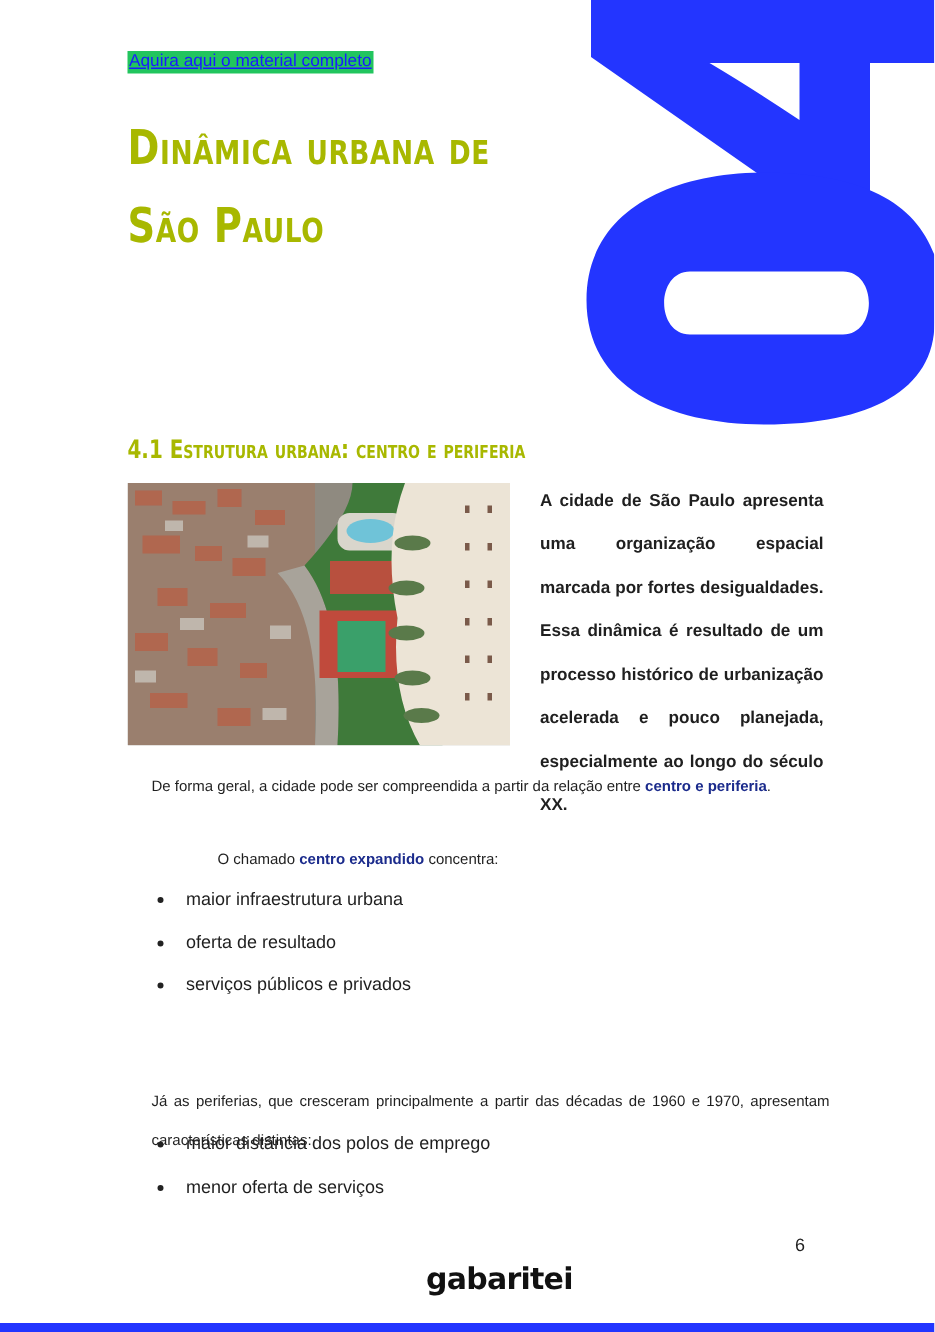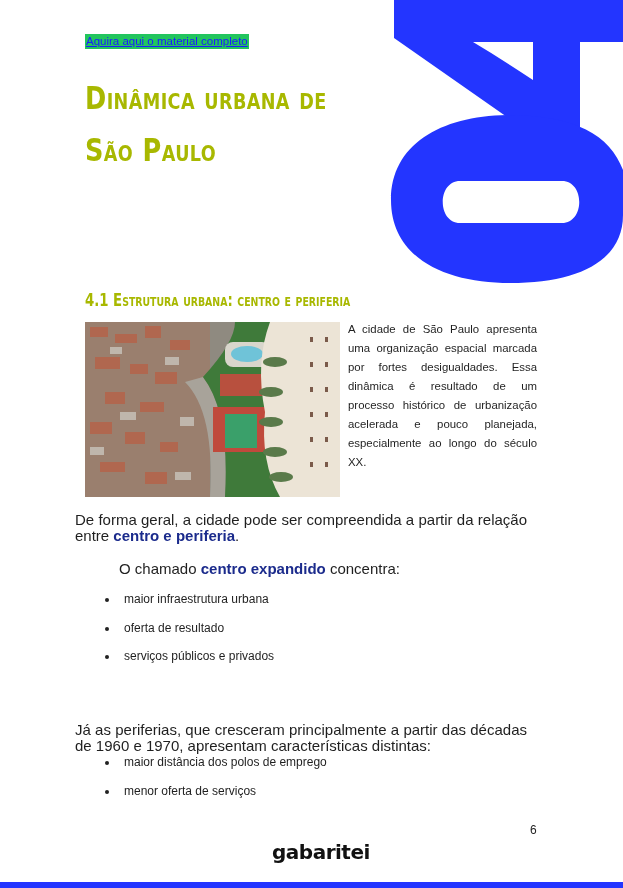--- a/index.html
+++ b/index.html
@@ -8,29 +8,29 @@
   .link { position:absolute; left:85px; top:34px; background:#22c55e; color:#1a1aff;
           font-size:11.5px; text-decoration:underline; padding:0 1px; line-height:15px; }
   .title { position:absolute; left:85px; top:72px; width:300px; color:#a8b800;
            font-family:"DejaVu Sans", sans-serif; font-weight:bold; font-variant:small-caps;
            font-size:32px; line-height:52px; letter-spacing:0.5px; transform:scaleX(0.8); transform-origin:left top; white-space:nowrap; }
   .bignum { position:absolute; left:0; top:0; width:623px; height:290px; pointer-events:none; }
   .section { position:absolute; left:85px; top:290px; color:#a8b800;
              font-family:"DejaVu Sans", sans-serif; font-weight:bold; font-variant:small-caps;
              font-size:17px; white-space:nowrap; transform:scaleX(0.78); transform-origin:left top; }
   .photo { position:absolute; left:85px; top:322px; width:255px; height:175px; overflow:hidden; }
-  .wrap-text { position:absolute; left:348px; top:320px; width:189px; font-size:11.4px;
-               line-height:19px; text-align:justify; text-align-last:left; }
-  .para { position:absolute; left:75px; width:452px; font-size:15px; line-height:16px; text-align:justify; }
+  .wrap-text { position:absolute; left:360px; top:320px; width:189px; font-size:11.4px;
+               line-height:29px; text-align:justify; text-align-last:left;font-weight:bold; }
+  .para { position:absolute; left:101px; width:452px; font-size:10px; line-height:26px; text-align:justify; }
   .strong { color:#1b2b8c; font-weight:bold; }
   .bullets { position:absolute; left:105px; margin:0; padding:0; list-style:none; font-size:12px; }
   .bullets li { position:relative; padding-left:19px; height:28.7px; line-height:20px; }
   .bullets li::before { content:""; position:absolute; left:0; top:9px; width:4px; height:4px; border-radius:50%; background:#222; }
   .pagenum { position:absolute; left:530px; top:823px; font-size:12px; color:#222; }
-  .logo { position:absolute; left:272px; top:840px; font-size:20px; font-weight:bold; color:#111;
+  .logo { position:absolute; left:284px; top:840px; font-size:20px; font-weight:bold; color:#111;
           font-family:"DejaVu Sans", sans-serif; letter-spacing:-0.5px; }
   .footer-bar { position:absolute; left:0; top:882px; width:623px; height:6px; background:#2335ff; }
 </style>
 </head>
 <body>
 
 <a class="link" href="#">Aquira aqui o material completo</a>
 
 <div class="title">
   <div>Dinâmica urbana de</div>

